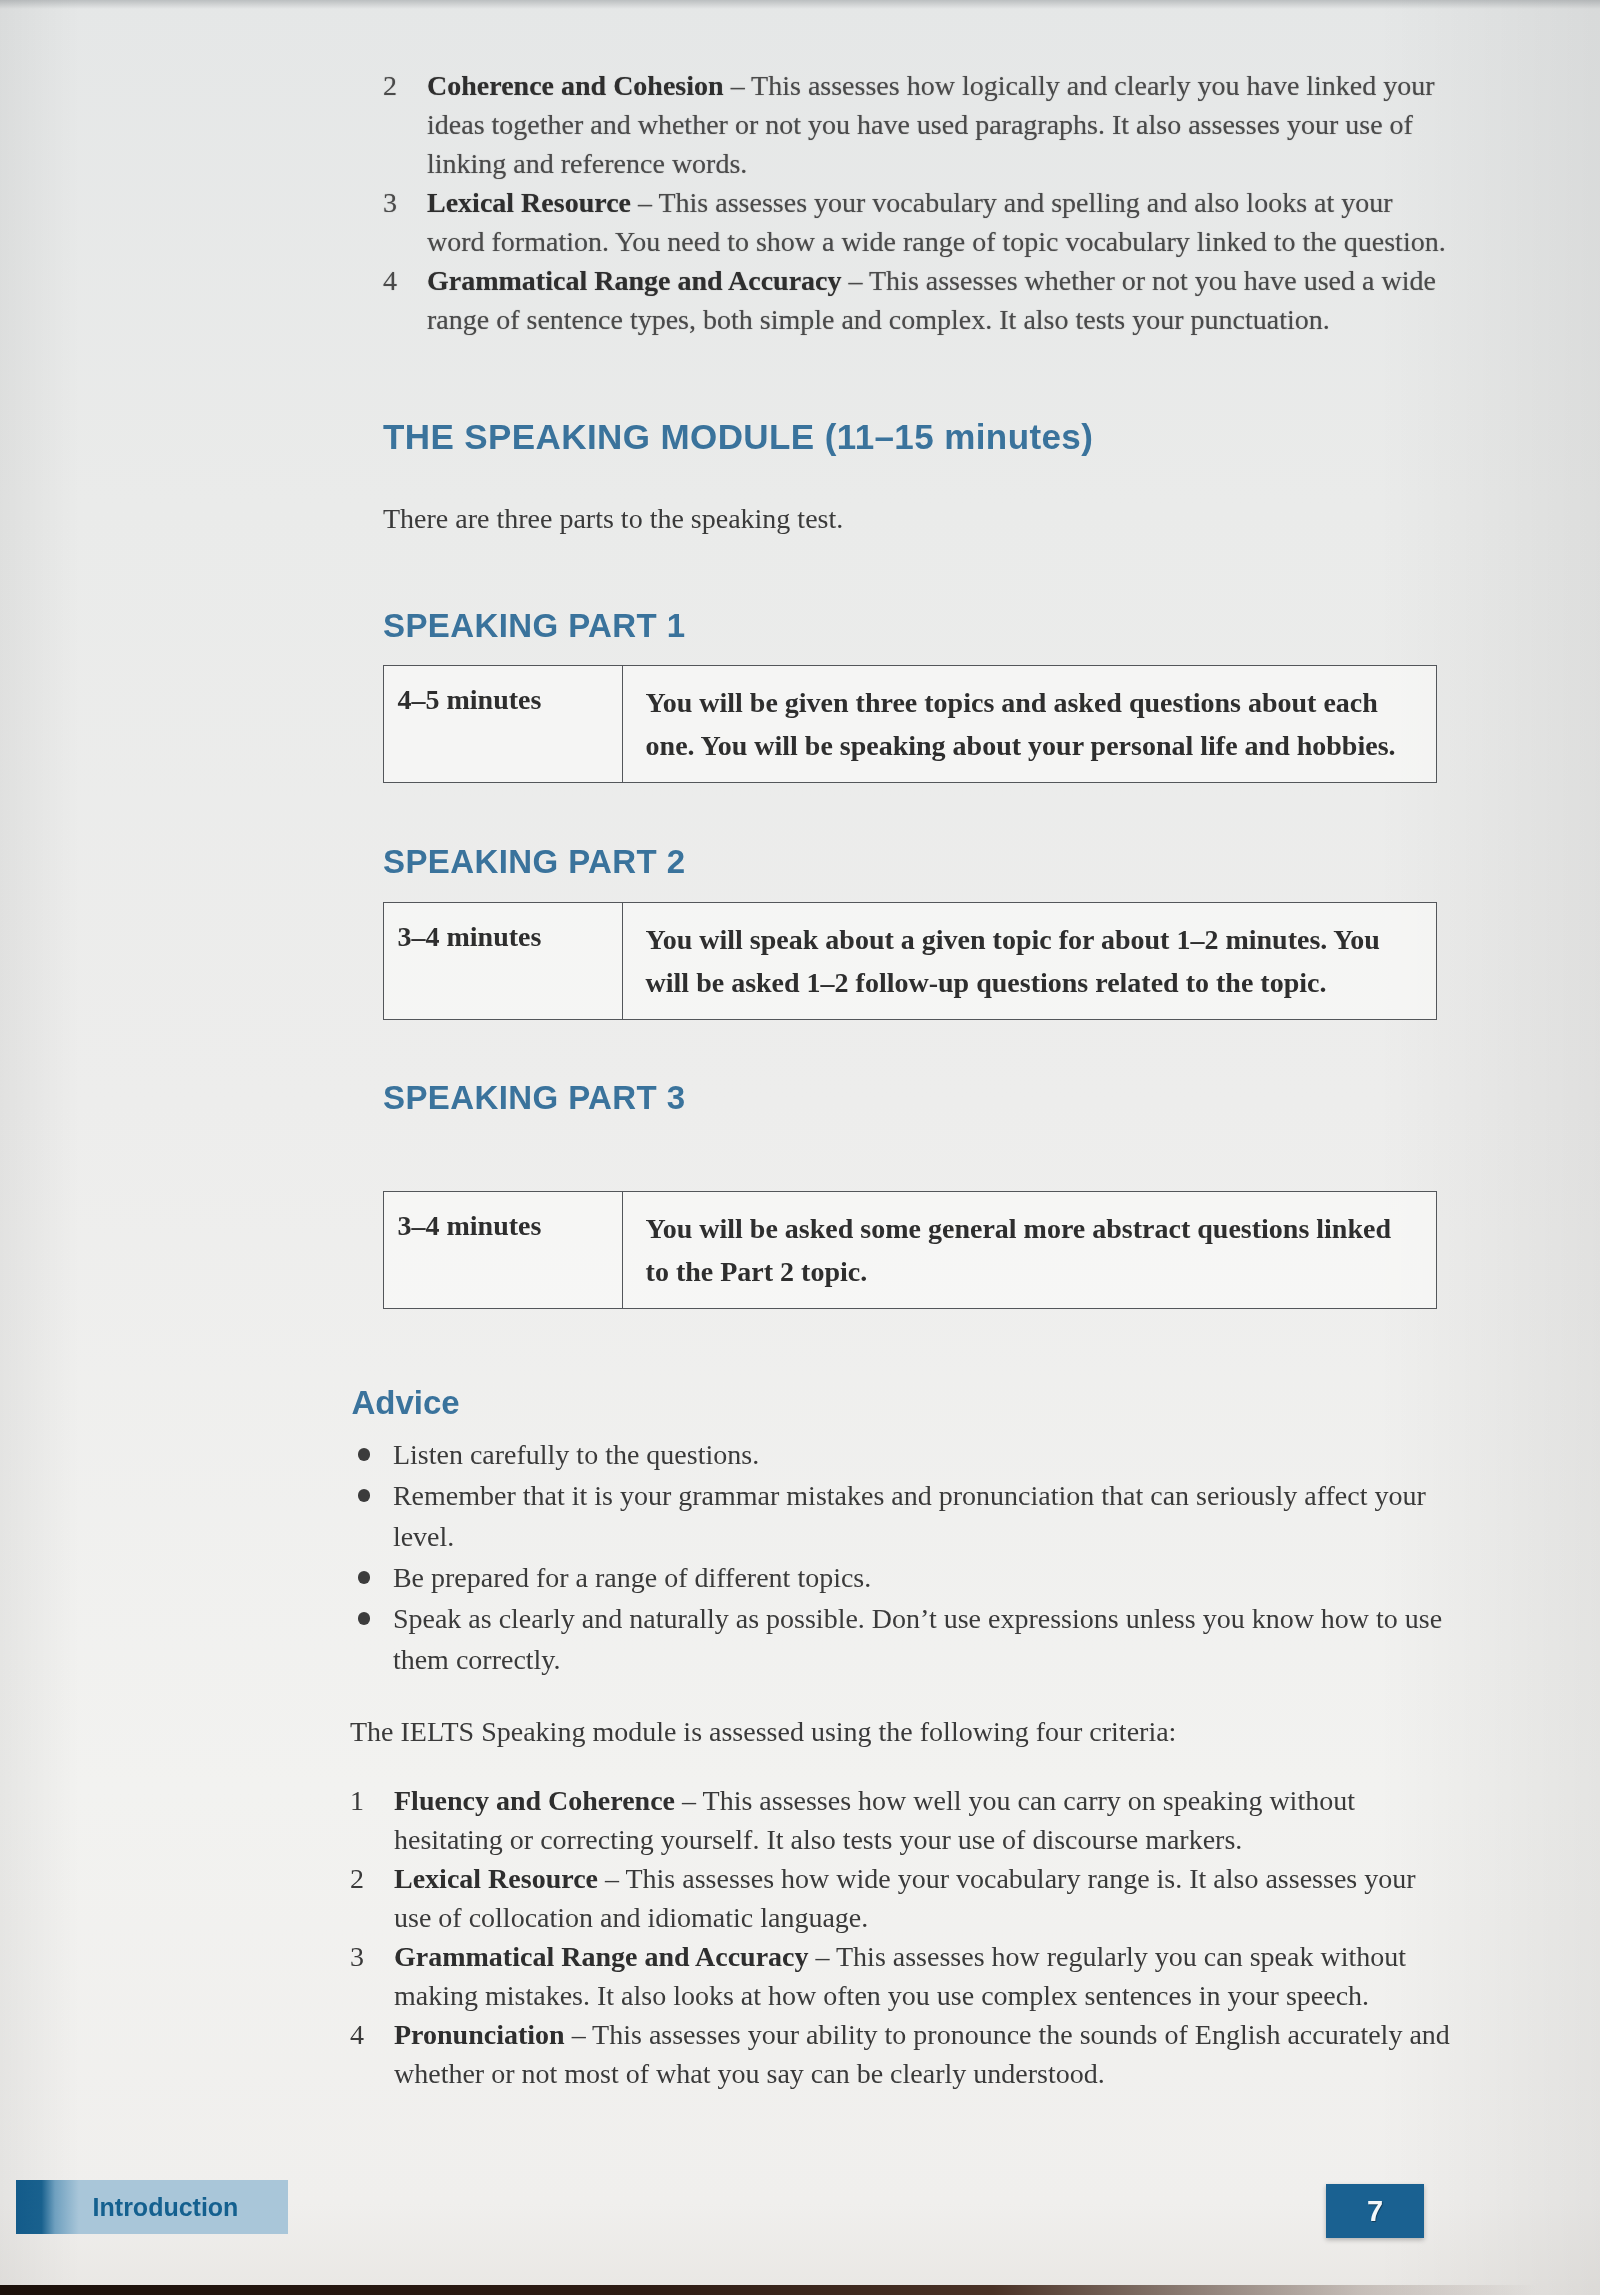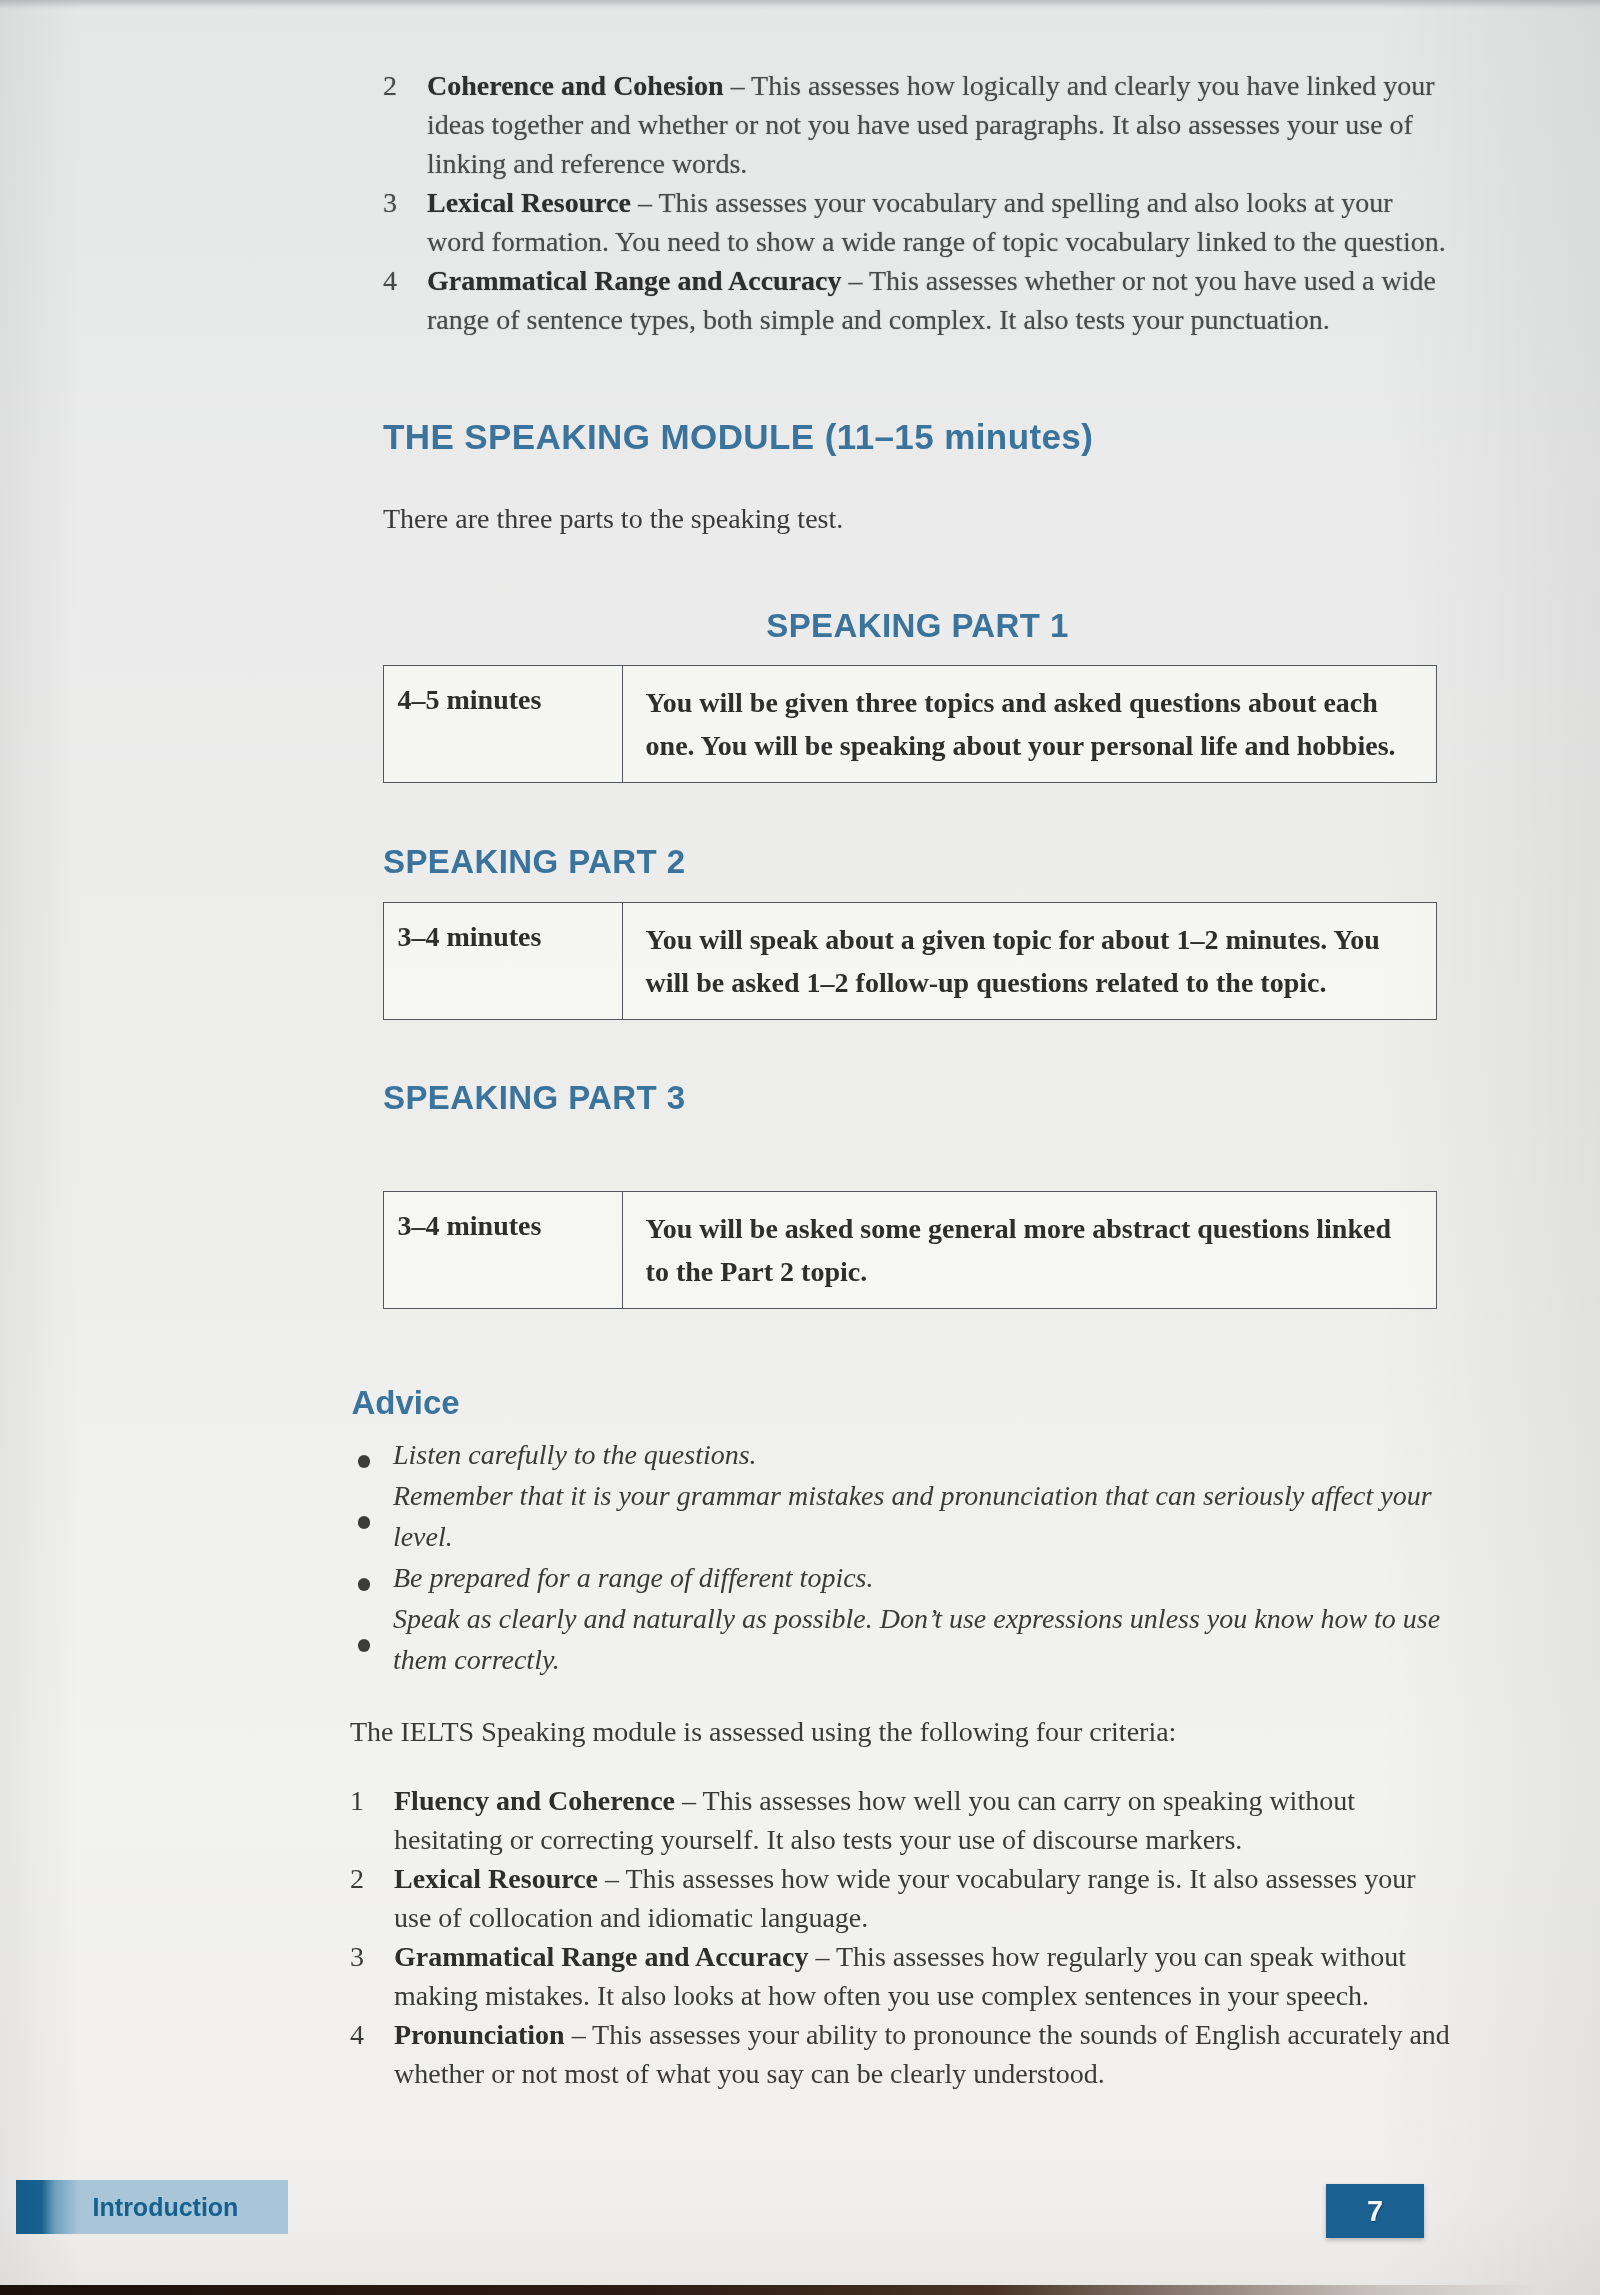--- a/index.html
+++ b/index.html
@@ -57,30 +57,30 @@
   .pt-duration {
     flex: none; width: 239px; box-sizing: border-box;
     border-right: 1.5px solid #53565a;
     padding: 15px 10.5px 15px 13.5px;
     font-weight: bold; font-size: 28px; line-height: 38px; color: #2e2e2e;
   }
   .pt-desc {
     flex: 1; padding: 15px 27px 15px 22.6px;
     font-weight: bold; font-size: 28px; line-height: 43px; color: #2e2e2e;
   }
-  .mt-heading1 { margin-top: 69px; text-align: center; }
+  .mt-heading1 { margin-top: 69px; }
   .mt-table1  { margin-top: 19.6px; }
   .mt-heading2 { margin-top: 60px; }
   .mt-table2  { margin-top: 21px; }
   .mt-heading3 { margin-top: 59px; }
   .mt-table3  { margin-top: 74px; }
 
   
   .bullets { margin-top: 12px; }
-  .bullet-item { display: flex; align-items: center; font-style: italic; }
+  .bullet-item { display: flex; align-items: flex-start; }
   .bullet-item .dot {
     flex: none; width: 12.8px; height: 12.8px; border-radius: 50%;
     background: #3c3c3c; margin: 14.3px 22.6px 0 7.5px;
   }
   .bullet-item .btext { flex: 1; font-size: 28px; line-height: 41px; }
 
   .para { font-size: 28px; line-height: 39px; margin-top: 32px; }
   .numlist-bottom { margin-top: 30px; }
 
   

